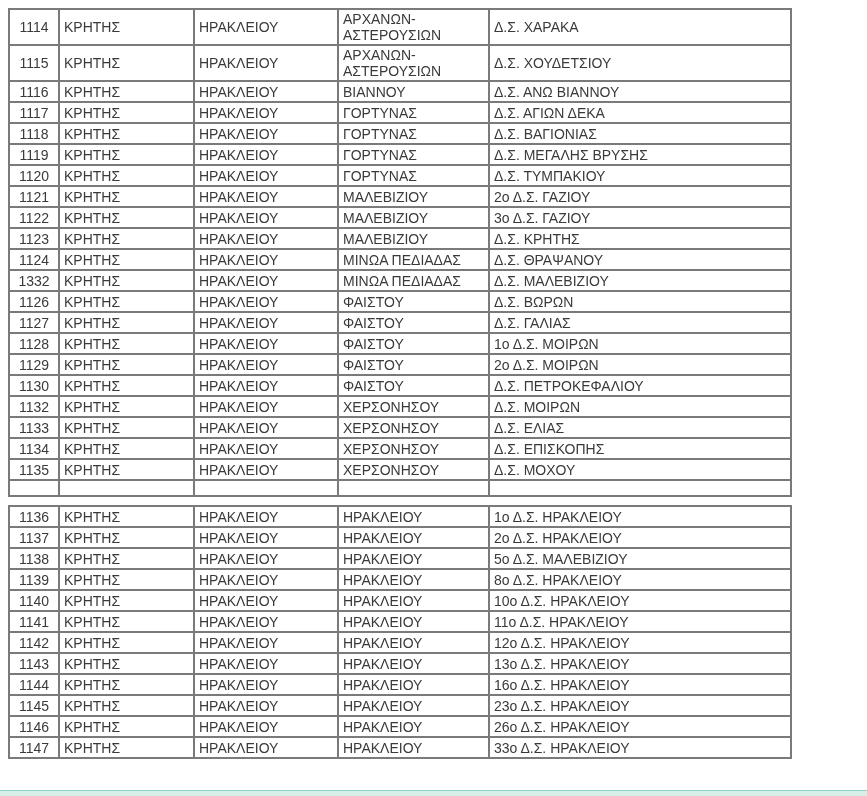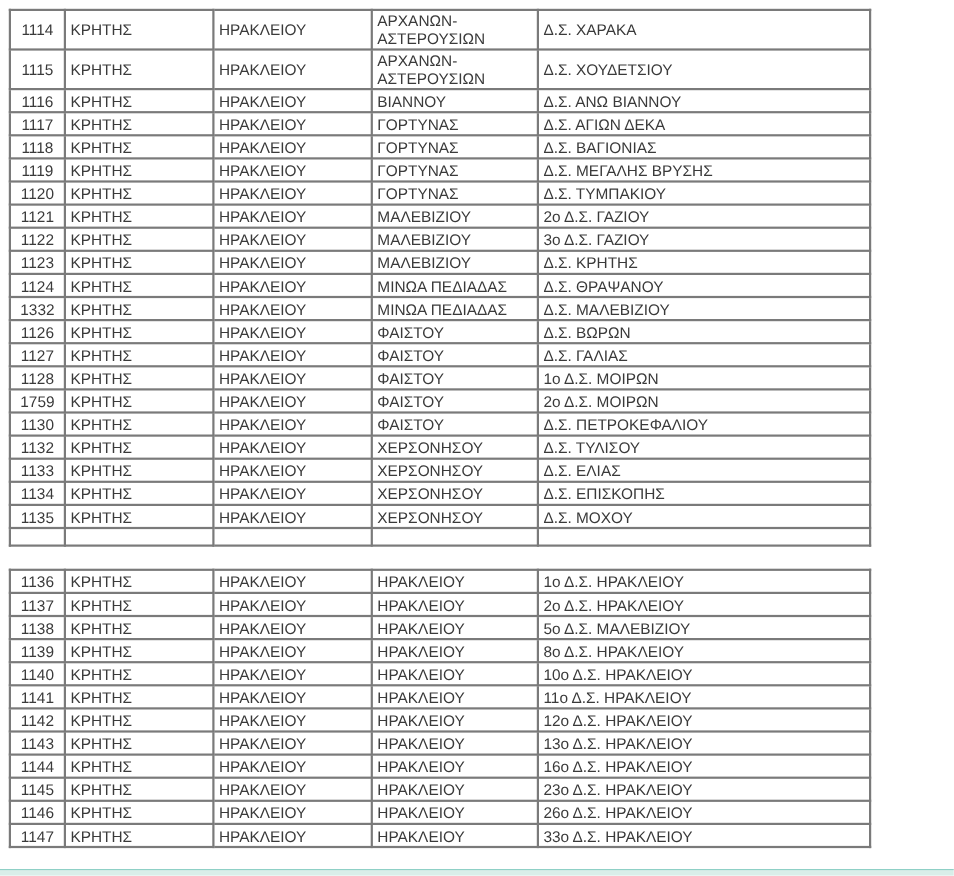--- a/index.html
+++ b/index.html
@@ -23,21 +23,21 @@
     left: 8px;
     top: 8px;
   }
   table.school-table {
     border-collapse: collapse;
     table-layout: fixed;
     width: 782px;
     border: 2px solid var(--border_dark, #6e6e6e);
   }
   table.school-table + table.school-table {
-    margin-top: 20px;
+    margin-top: 8px;
   }
   table.school-table td {
     border: 2px solid var(--border, #7a7a7a);
     font-size: 14px;
     line-height: 16px;
     color: var(--text, #3a3a3a);
     padding: 1px 4px;
     height: 17px;
     vertical-align: middle;
     overflow: hidden;
@@ -176,39 +176,39 @@
             <td>Δ.Σ. ΓΑΛΙΑΣ</td>
           </tr>
           <tr>
             <td>1128</td>
             <td>ΚΡΗΤΗΣ</td>
             <td>ΗΡΑΚΛΕΙΟΥ</td>
             <td>ΦΑΙΣΤΟΥ</td>
             <td>1ο Δ.Σ. ΜΟΙΡΩΝ</td>
           </tr>
           <tr>
-            <td>1759</td>
+            <td>1129</td>
             <td>ΚΡΗΤΗΣ</td>
             <td>ΗΡΑΚΛΕΙΟΥ</td>
             <td>ΦΑΙΣΤΟΥ</td>
             <td>2ο Δ.Σ. ΜΟΙΡΩΝ</td>
           </tr>
           <tr>
             <td>1130</td>
             <td>ΚΡΗΤΗΣ</td>
             <td>ΗΡΑΚΛΕΙΟΥ</td>
             <td>ΦΑΙΣΤΟΥ</td>
             <td>Δ.Σ. ΠΕΤΡΟΚΕΦΑΛΙΟΥ</td>
           </tr>
           <tr>
             <td>1132</td>
             <td>ΚΡΗΤΗΣ</td>
             <td>ΗΡΑΚΛΕΙΟΥ</td>
             <td>ΧΕΡΣΟΝΗΣΟΥ</td>
-            <td>Δ.Σ. ΤΥΛΙΣΟΥ</td>
+            <td>Δ.Σ. ΜΟΙΡΩΝ</td>
           </tr>
           <tr>
             <td>1133</td>
             <td>ΚΡΗΤΗΣ</td>
             <td>ΗΡΑΚΛΕΙΟΥ</td>
             <td>ΧΕΡΣΟΝΗΣΟΥ</td>
             <td>Δ.Σ. ΕΛΙΑΣ</td>
           </tr>
           <tr>
             <td>1134</td>

